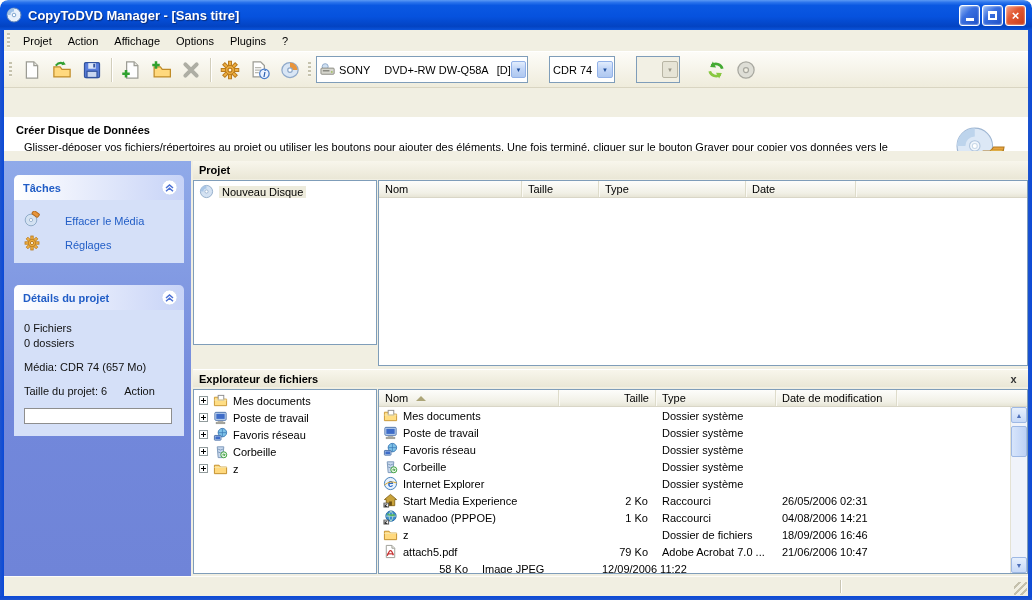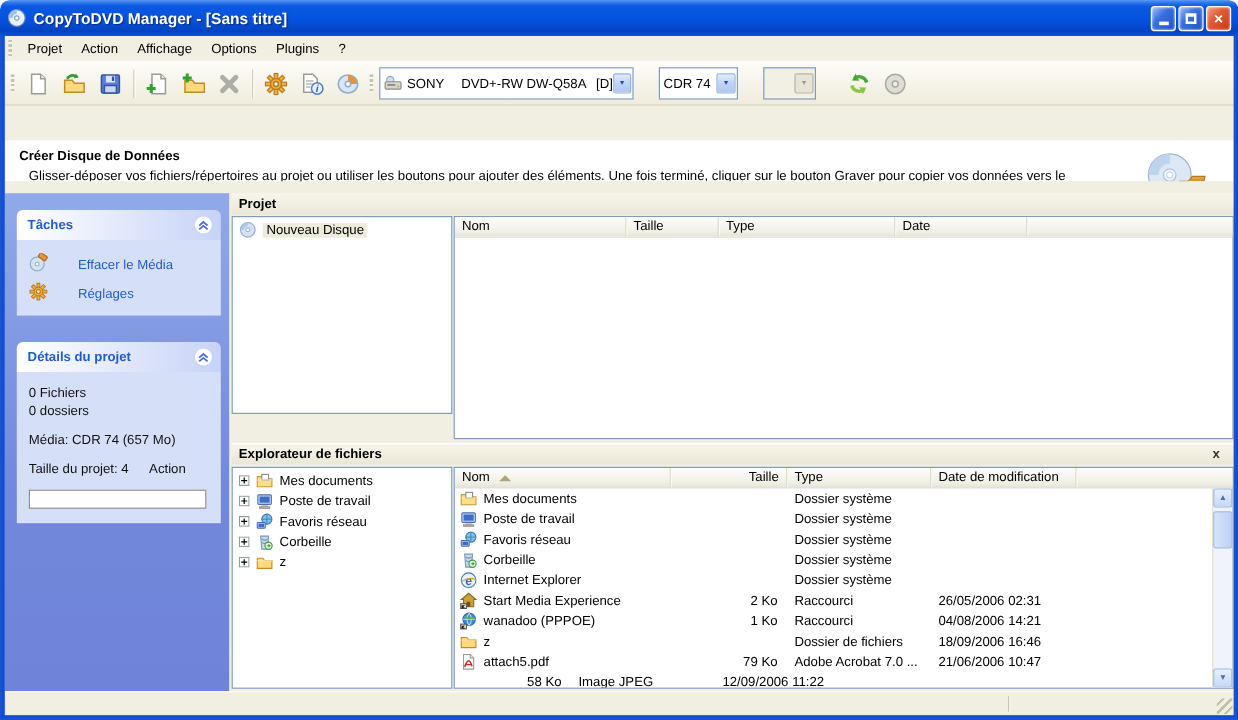--- a/index.html
+++ b/index.html
@@ -379,21 +379,21 @@
                 <circle cx="8.5" cy="8.5" r="7.6" fill="#fff" stroke="#C9D5F2"></circle>
                 <path d="M5 9l3.5-3L12 9M5 12.2l3.5-3 3.5 3" stroke="#4A6FD4" stroke-width="1.5" fill="none"></path>
               </svg>
             </span>
         </div>
         <div class="panel-body">
           <div class="d-line">0 Fichiers</div>
           <div class="d-line">0 dossiers</div>
           <div class="d-line d-media">Média: CDR 74 (657 Mo)</div>
           <div class="d-line d-size">
-            <span>Taille du projet: 4</span>
+            <span>Taille du projet: 6</span>
             <span class="unit">Action</span>
           </div>
           <div class="progress"></div>
         </div>
       </div>
     </div>
 
     <div class="main">
 
       <div class="sec-header sec-projet">

